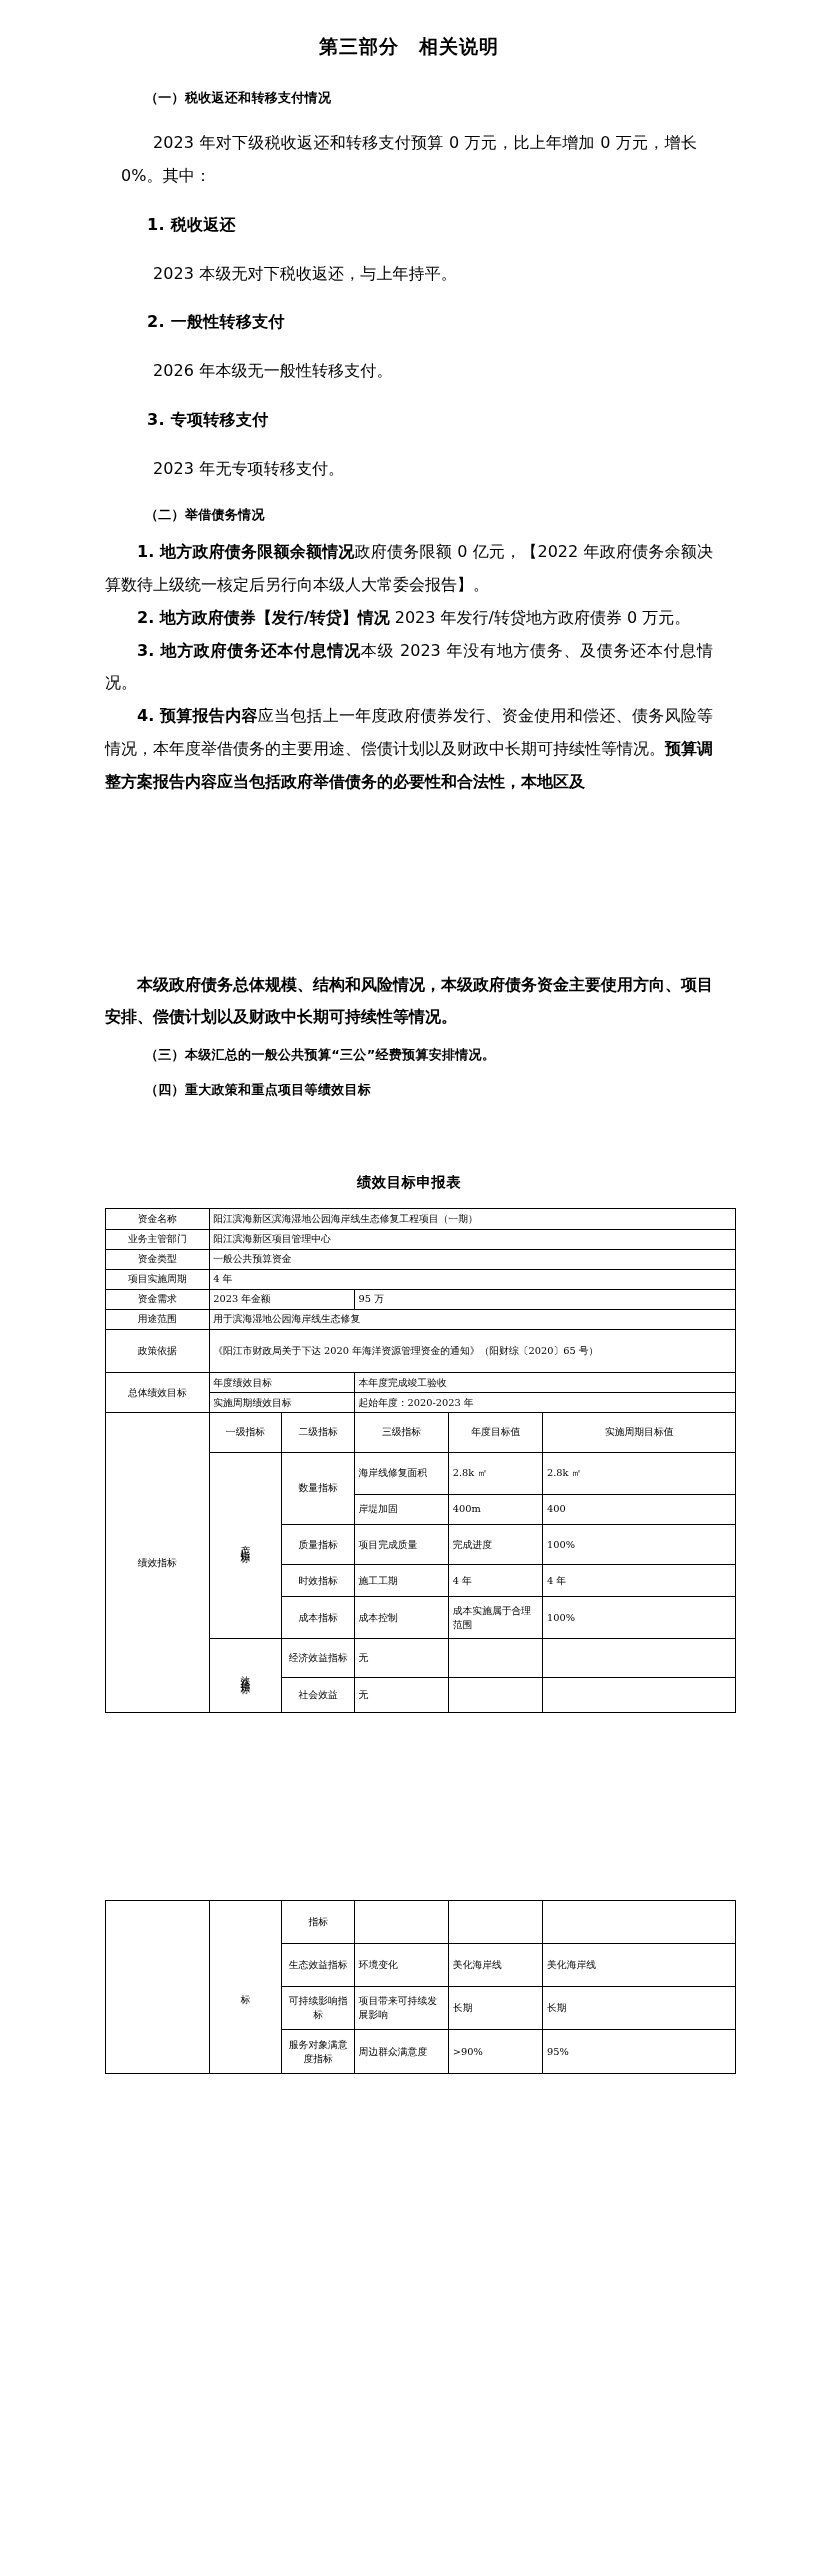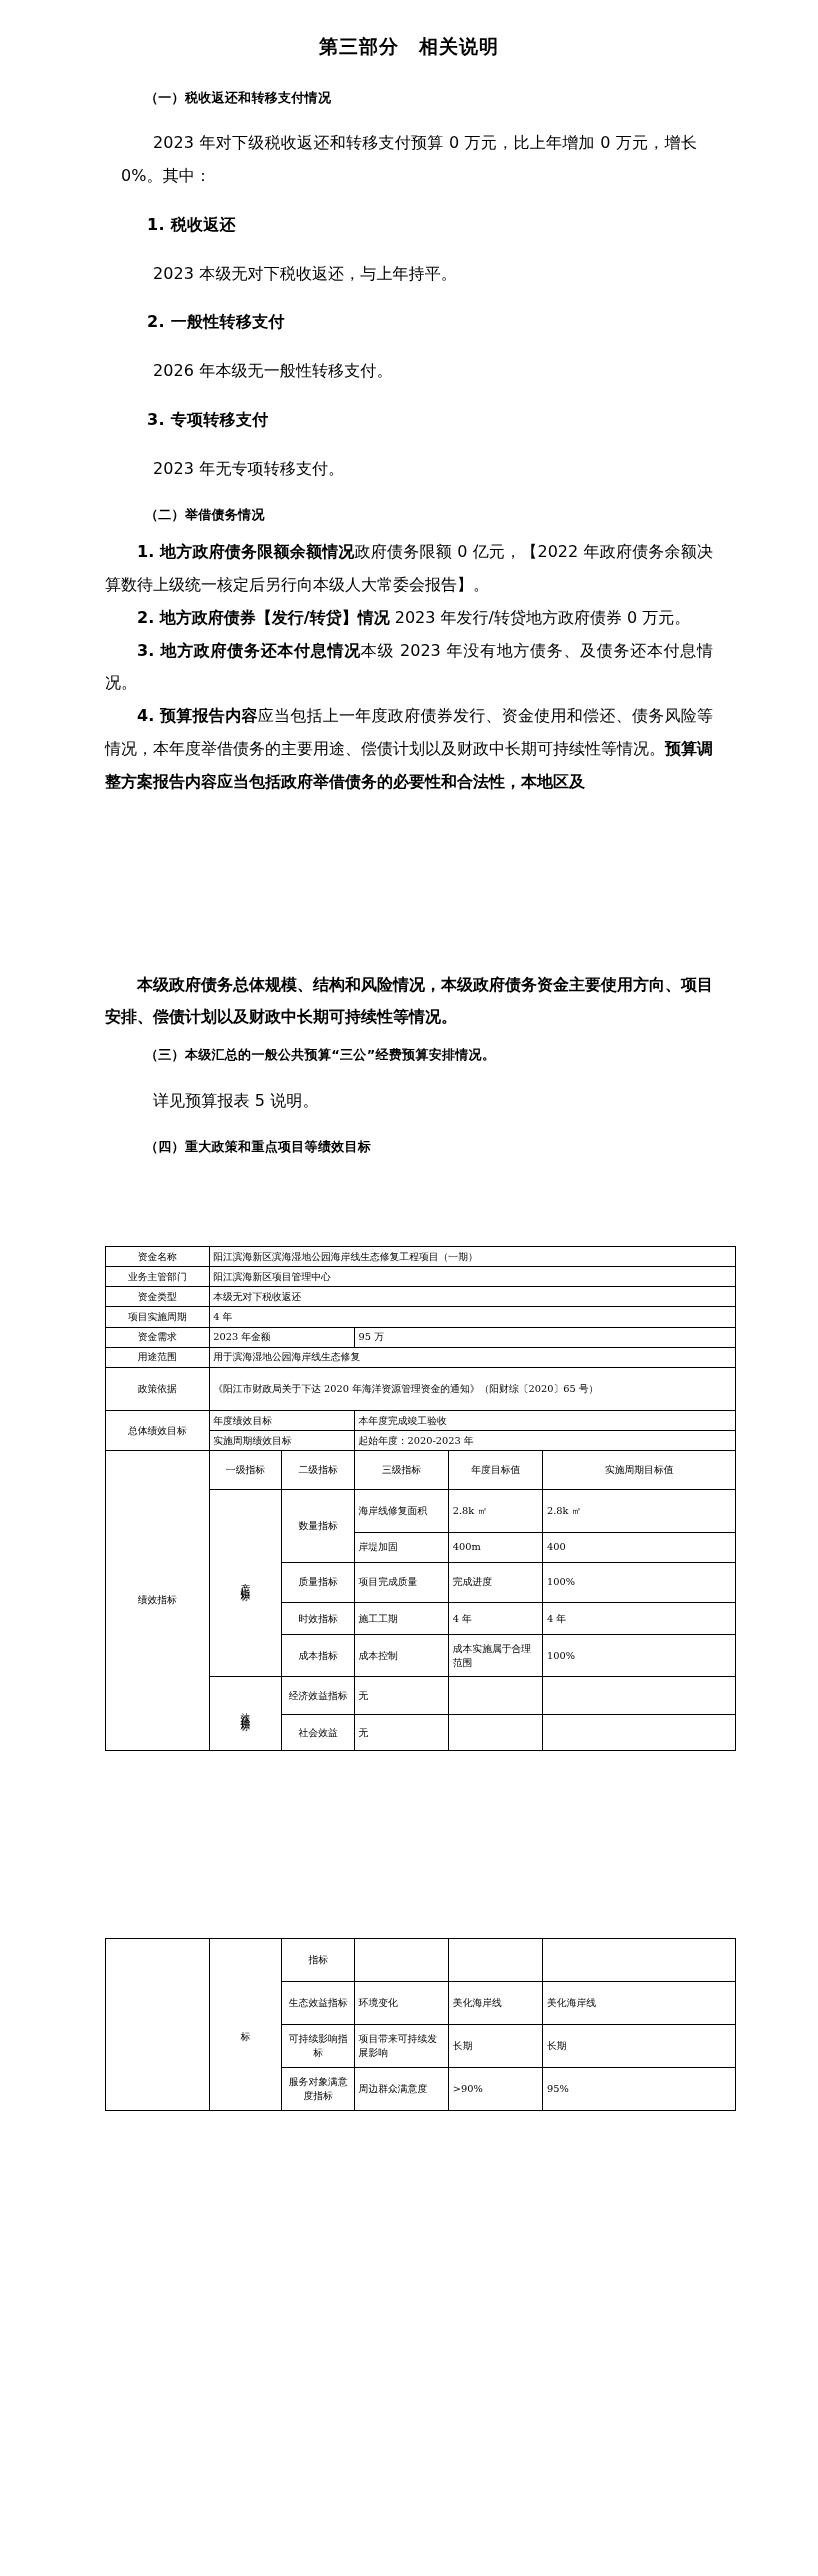--- a/index.html
+++ b/index.html
@@ -146,26 +146,26 @@
 
     <p class="mixed"><span class="b">3. 地方政府债务还本付息情况</span><span>本级 2023 年没有地方债务、及债务还本付息情况。</span></p>
 
     <p class="mixed"><span class="b">4. 预算报告内容</span><span>应当包括上一年度政府债券发行、资金使用和偿还、债务风险等情况，本年度举借债务的主要用途、偿债计划以及财政中长期可持续性等情况。</span><span class="b">预算调整方案报告内容应当包括政府举借债务的必要性和合法性，本地区及</span></p>
 
     <div class="page-break-lg"></div>
 
     <p class="mixed no-indent"><span class="b">本级政府债务总体规模、结构和风险情况，本级政府债务资金主要使用方向、项目安排、偿债计划以及财政中长期可持续性等情况。</span></p>
 
     <div class="h-sub">（三）本级汇总的一般公共预算“三公”经费预算安排情况。</div>
-    <p class="body-text">详见预算报表 5 说明。</p>
 
     <div class="h-sub">（四）重大政策和重点项目等绩效目标</div>
 
     <div class="spacer-md"></div>
 
+    <div class="tbl-title">绩效目标申报表</div>
 
     <table class="perf">
       <colgroup>
         <col style="width:77px">
         <col style="width:54px">
         <col style="width:54px">
         <col style="width:70px">
         <col style="width:70px">
         <col style="width:71px">
         <col style="width:72px">
@@ -177,21 +177,21 @@
         <td class="val" colspan="6">阳江滨海新区滨海湿地公园海岸线生态修复工程项目（一期）</td>
       </tr>
 
       <tr>
         <td class="lbl">业务主管部门</td>
         <td class="val" colspan="6">阳江滨海新区项目管理中心</td>
       </tr>
 
       <tr>
         <td class="lbl">资金类型</td>
-        <td class="val" colspan="6">本级无对下税收返还</td>
+        <td class="val" colspan="6">一般公共预算资金</td>
       </tr>
 
       <tr>
         <td class="lbl">项目实施周期</td>
         <td class="val" colspan="6">4 年</td>
       </tr>
 
       <tr>
         <td class="lbl">资金需求</td>
         <td class="val" colspan="2">2023 年金额</td>

